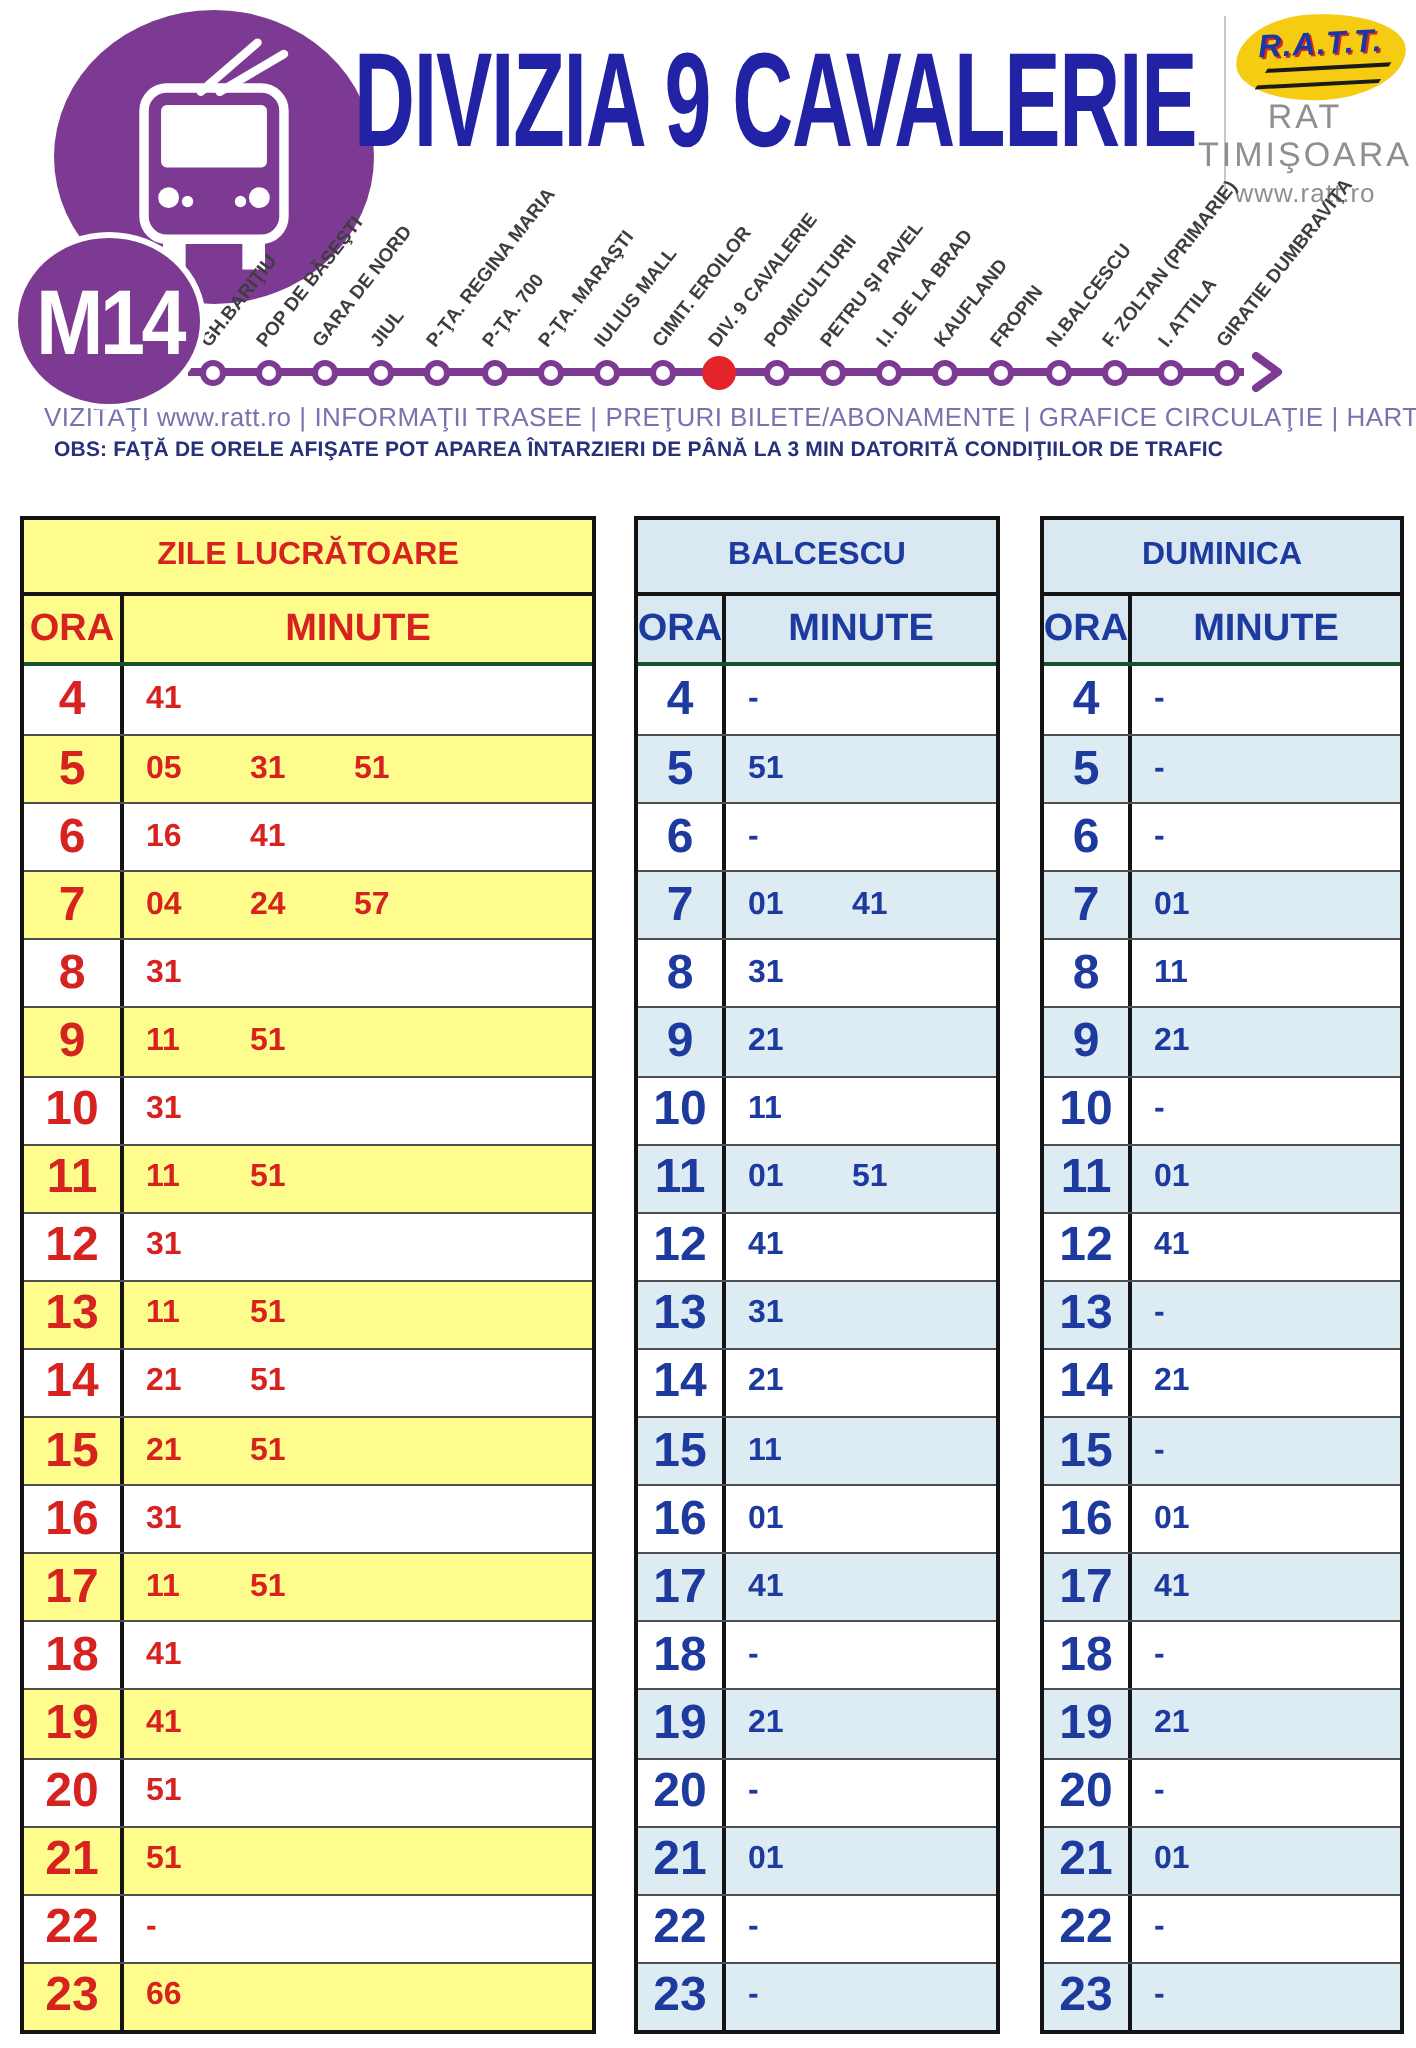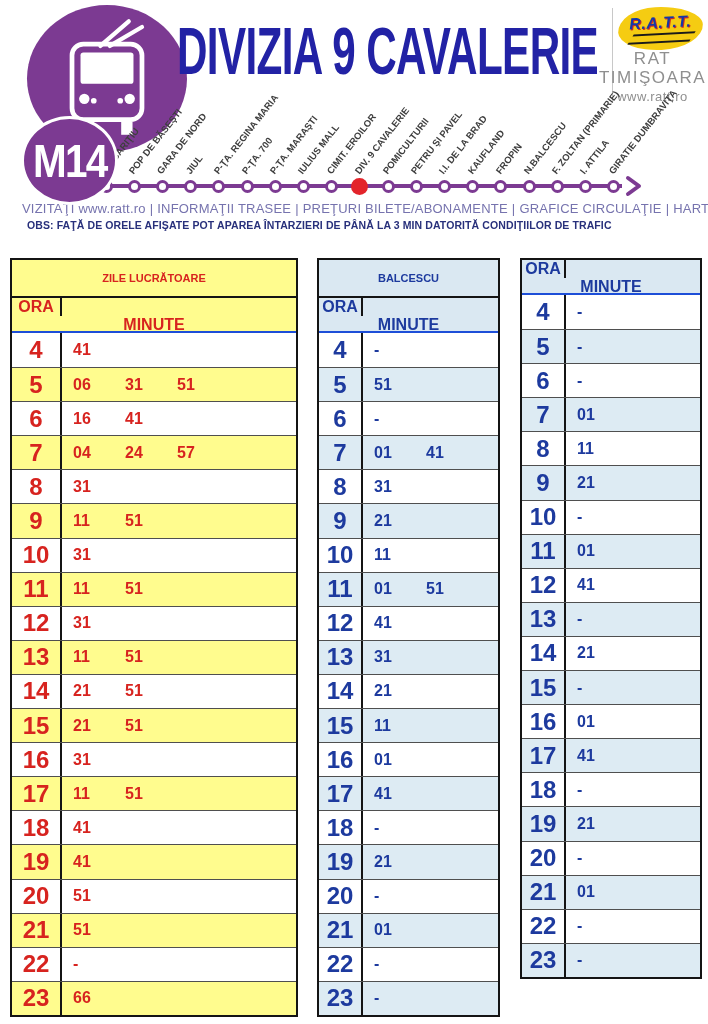--- a/index.html
+++ b/index.html
@@ -8,21 +8,21 @@
     font-family:"Liberation Sans", sans-serif; overflow:hidden;
   }
 
   
   .logo-circle {
     position:absolute; left:27px; top:5px; width:160px; height:147px;
     background:#7C3A92; border-radius:50%;
     display:flex; align-items:center; justify-content:center;
   }
   .m14-badge {
-    position:absolute; left:21px; top:116px; width:97px; height:89px;
+    position:absolute; left:6px; top:116px; width:97px; height:89px;
     background:#7C3A92; border:3px solid #fff; border-radius:50%;
     box-sizing:border-box; display:flex; align-items:center; justify-content:center;
     z-index:3;
   }
   .m14-badge span {
     color:#fff; font-size:46px; font-weight:bold; letter-spacing:-2px;
     transform:scaleX(0.88);
   }
   .page-title {
     position:absolute; left:177px; top:12px; margin:0;
@@ -81,23 +81,23 @@
   
   .tt {
     position:absolute; top:258px; border:2px solid #141414;
     box-sizing:border-box; background:#fff;
   }
   #t0 { left:10px;  width:288px; }
   #t1 { left:317px; width:183px; }
   #t2 { left:520px; width:182px; }
   .tt-title {
     height:36px; line-height:36px; text-align:center;
-    font-weight:bold; font-size:11px; border-bottom:2px solid #141414;
-  }
-  .tt-head { display:flex; height:33px; border-bottom:2px solid #1d4ed8; font-weight:bold; font-size:16px;flex-direction:column; }
+    font-weight:bold; font-size:16px; border-bottom:2px solid #141414;
+  }
+  .tt-head { display:flex; height:33px; border-bottom:2px solid #14532d; font-weight:bold; font-size:19px; }
   .tt-head .hc { width:48px; border-right:2px solid #141414; display:flex; align-items:center; justify-content:center; }
   .tt-head .mc { flex:1; display:flex; align-items:center; justify-content:center; }
   .narrow .tt-head .hc, .narrow .row .hour { width:42px; }
   .row { display:flex; height:34.1px; box-sizing:border-box; background:#fff; }
   .row + .row { border-top:1px solid #4f4f4f; }
   .row .hour {
     width:48px; border-right:2px solid #141414;
     display:flex; align-items:center; justify-content:center;
     font-size:24px; font-weight:bold;
   }
@@ -208,21 +208,21 @@
       </div>
       <div class="row">
         <div class="hour">4</div>
         <div class="mins">
           <span>41</span>
         </div>
       </div>
       <div class="row alt">
         <div class="hour">5</div>
         <div class="mins">
-          <span>06</span>
+          <span>05</span>
           <span>31</span>
           <span>51</span>
         </div>
       </div>
       <div class="row">
         <div class="hour">6</div>
         <div class="mins">
           <span>16</span>
           <span>41</span>
         </div>
@@ -461,20 +461,21 @@
         </div>
       </div>
       <div class="row alt">
         <div class="hour">23</div>
         <div class="mins">
           <span>-</span>
         </div>
       </div>
     </section>
   <section class="tt theme-blue narrow" id="t2">
+      <div class="tt-title">DUMINICA</div>
       <div class="tt-head">
         <div class="hc">ORA</div>
         <div class="mc">MINUTE</div>
       </div>
       <div class="row">
         <div class="hour">4</div>
         <div class="mins">
           <span>-</span>
         </div>
       </div>

